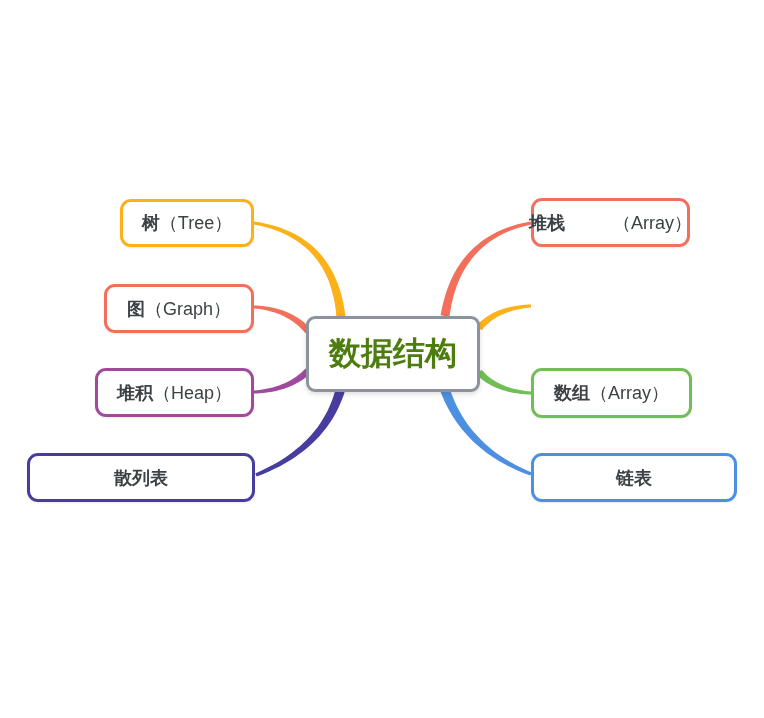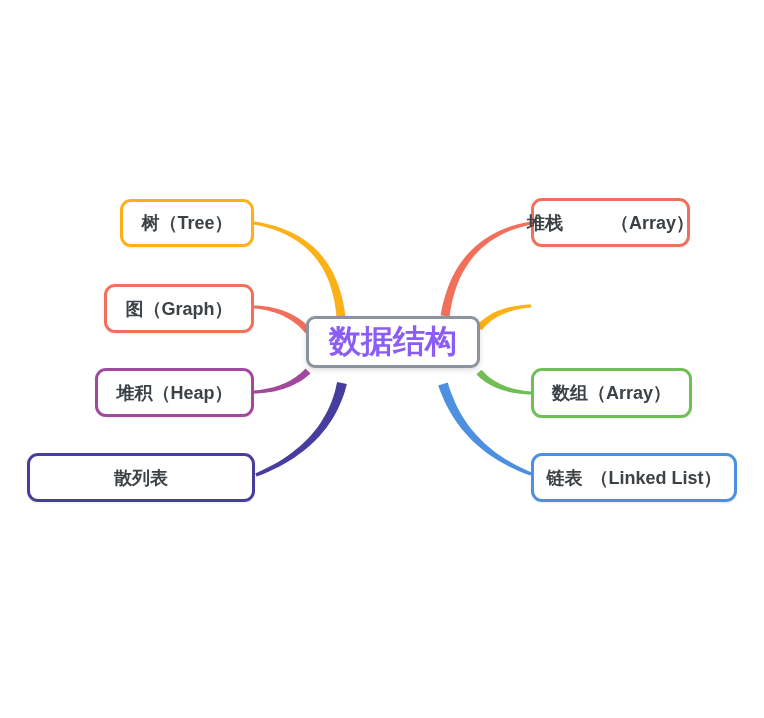--- a/index.html
+++ b/index.html
@@ -25,21 +25,21 @@
     display: flex;
     align-items: center;
     justify-content: center;
     white-space: nowrap;
     color: #3d4247;
     font-size: 18px;
     box-shadow: 0 1px 2px rgba(60,60,70,0.10);
     cursor: default;
   }
   .node .zh { font-weight: 700; }
-  .node .en { font-weight: 700; }
+  .node .en { font-weight: 400; }
   #center-node {
     border-radius: 9px;
     border-color: #8c939c;
     font-size: 32px;
     font-weight: 700;
     color: #3b4046;
     box-shadow: 0 2px 5px rgba(60,60,70,0.18);
   }
 </style>
 </head>
@@ -83,20 +83,19 @@
   </div>
 
 
   <div class="node" id="node-array" style="left: 531px; top: 368px; width: 161px; height: 50px; border-color: rgb(114, 190, 86);">
     <span class="zh">数组</span>
       <span class="en">（Array）</span>
   </div>
 
   <div class="node" id="node-linked" style="left: 531px; top: 453px; width: 206px; height: 49px; border-color: rgb(77, 143, 224); gap: 8px;">
     <span class="zh">链表</span>
-      <span class="en">（Linked List）</span>
   </div>
 
-  <div class="node" id="center-node" style="left: 306px; top: 316px; width: 174px; height: 52px; border-color: rgb(140, 147, 156); color: #8b5cf6;">
+  <div class="node" id="center-node" style="left: 306px; top: 316px; width: 174px; height: 76px; border-color: rgb(140, 147, 156); color: #4d7c0f;">
     <span>数据结构</span>
   </div>
 
 </div>
 
 </body></html>

